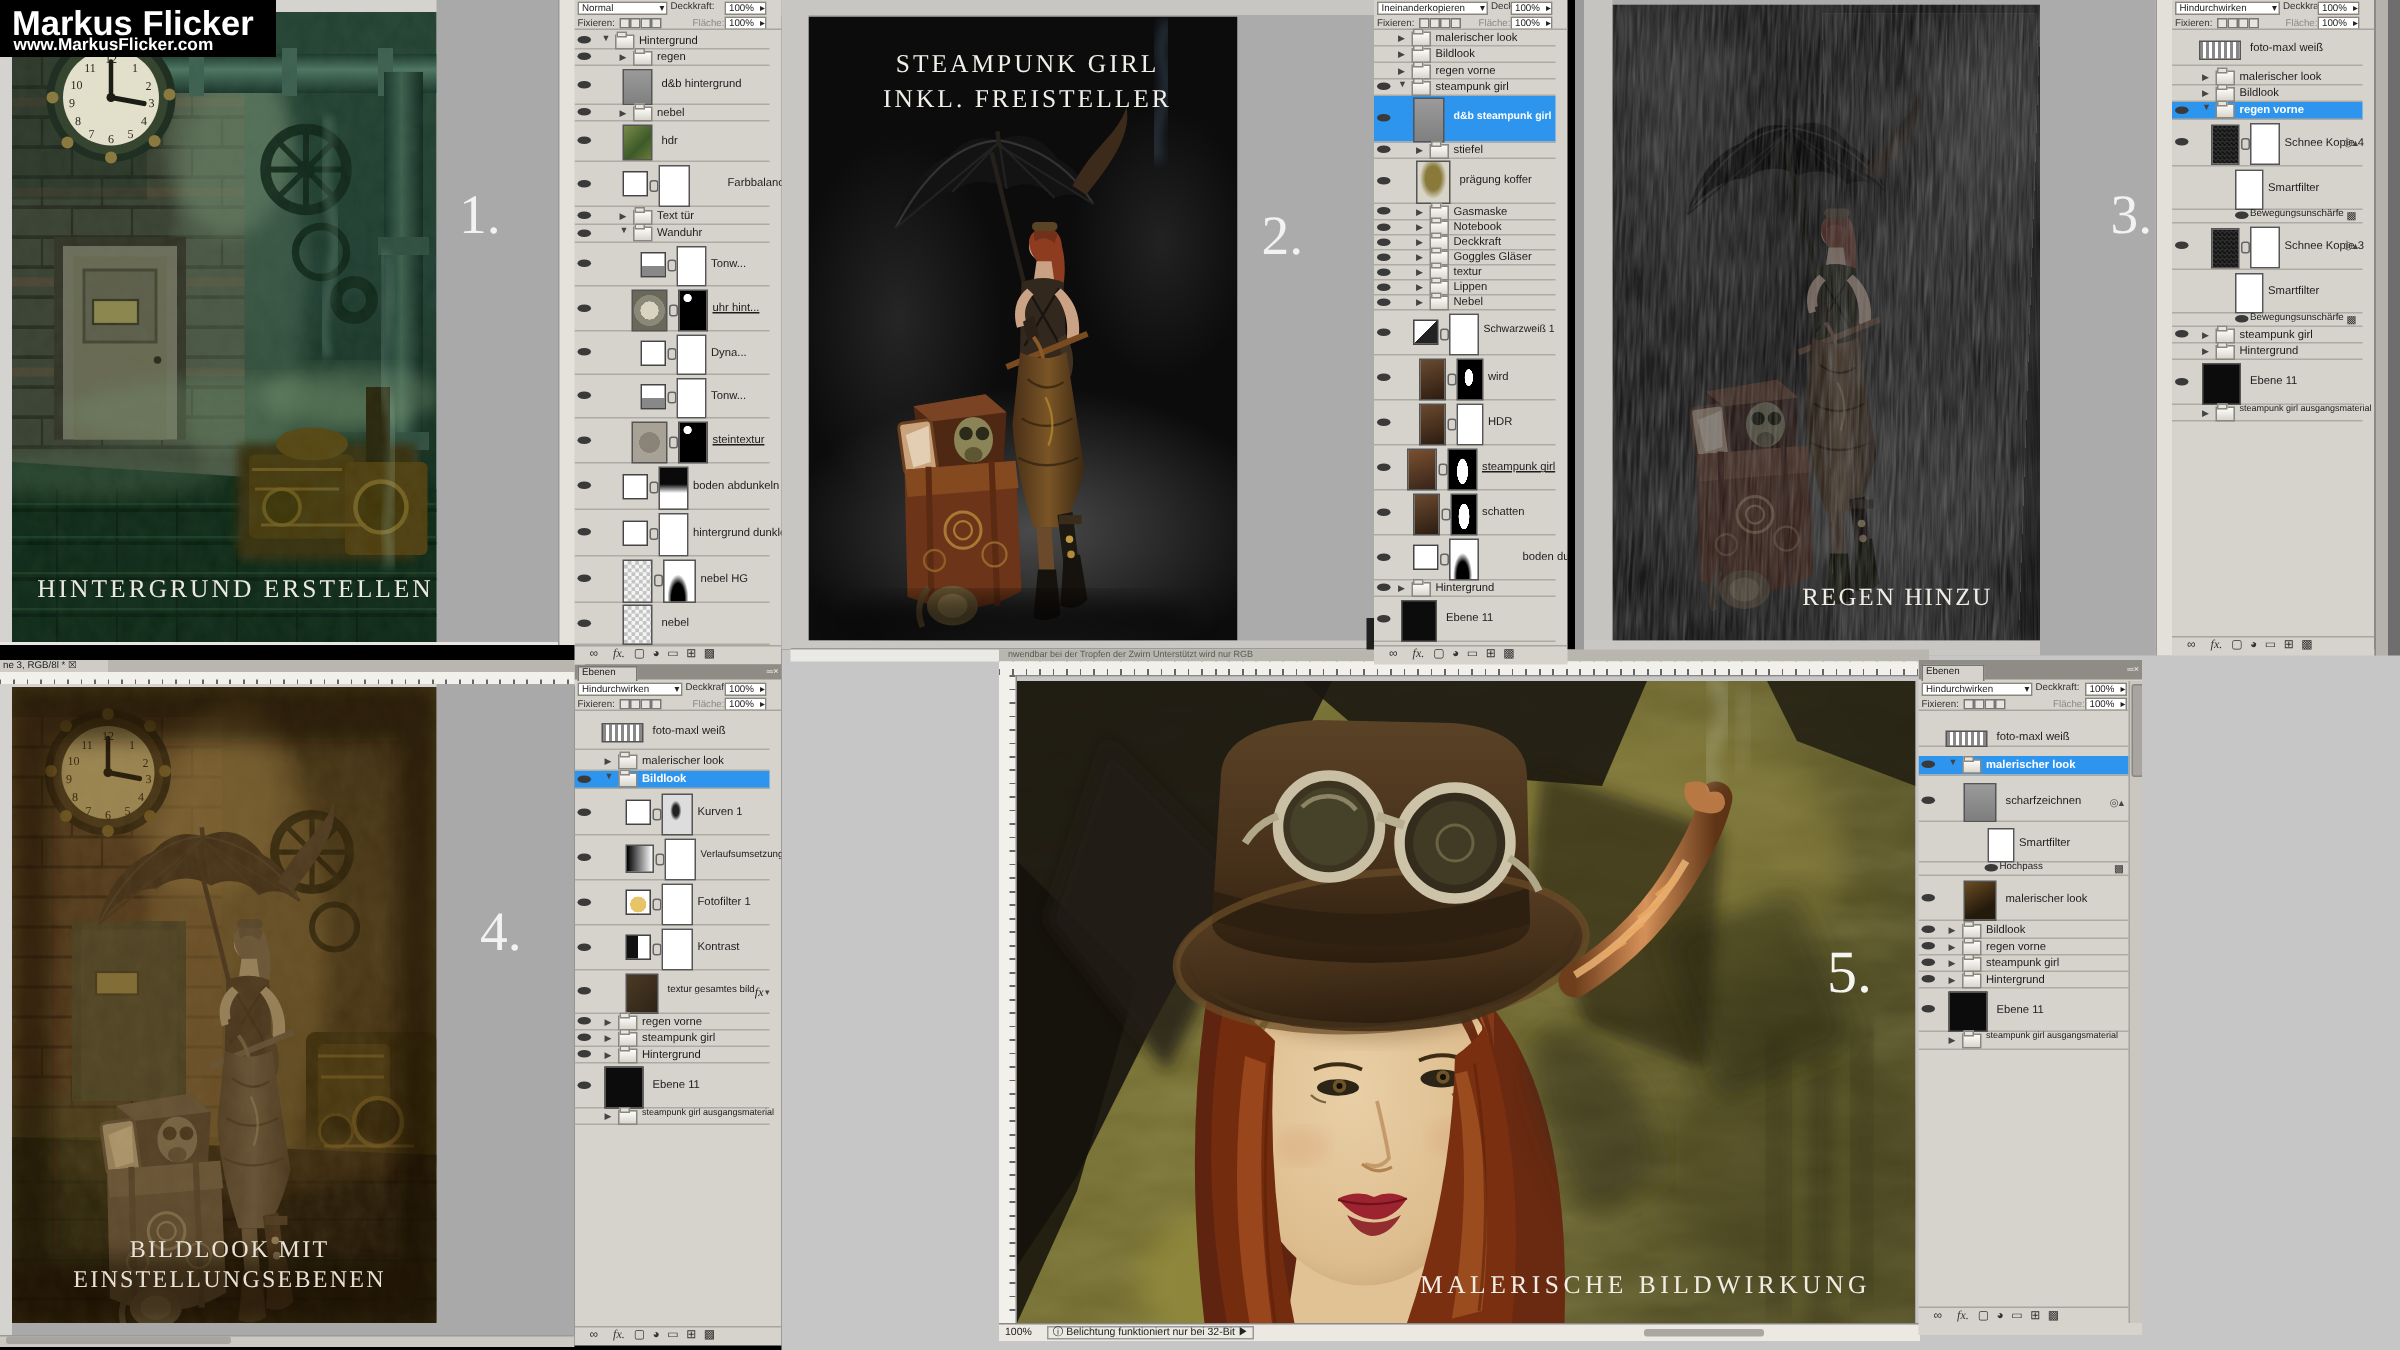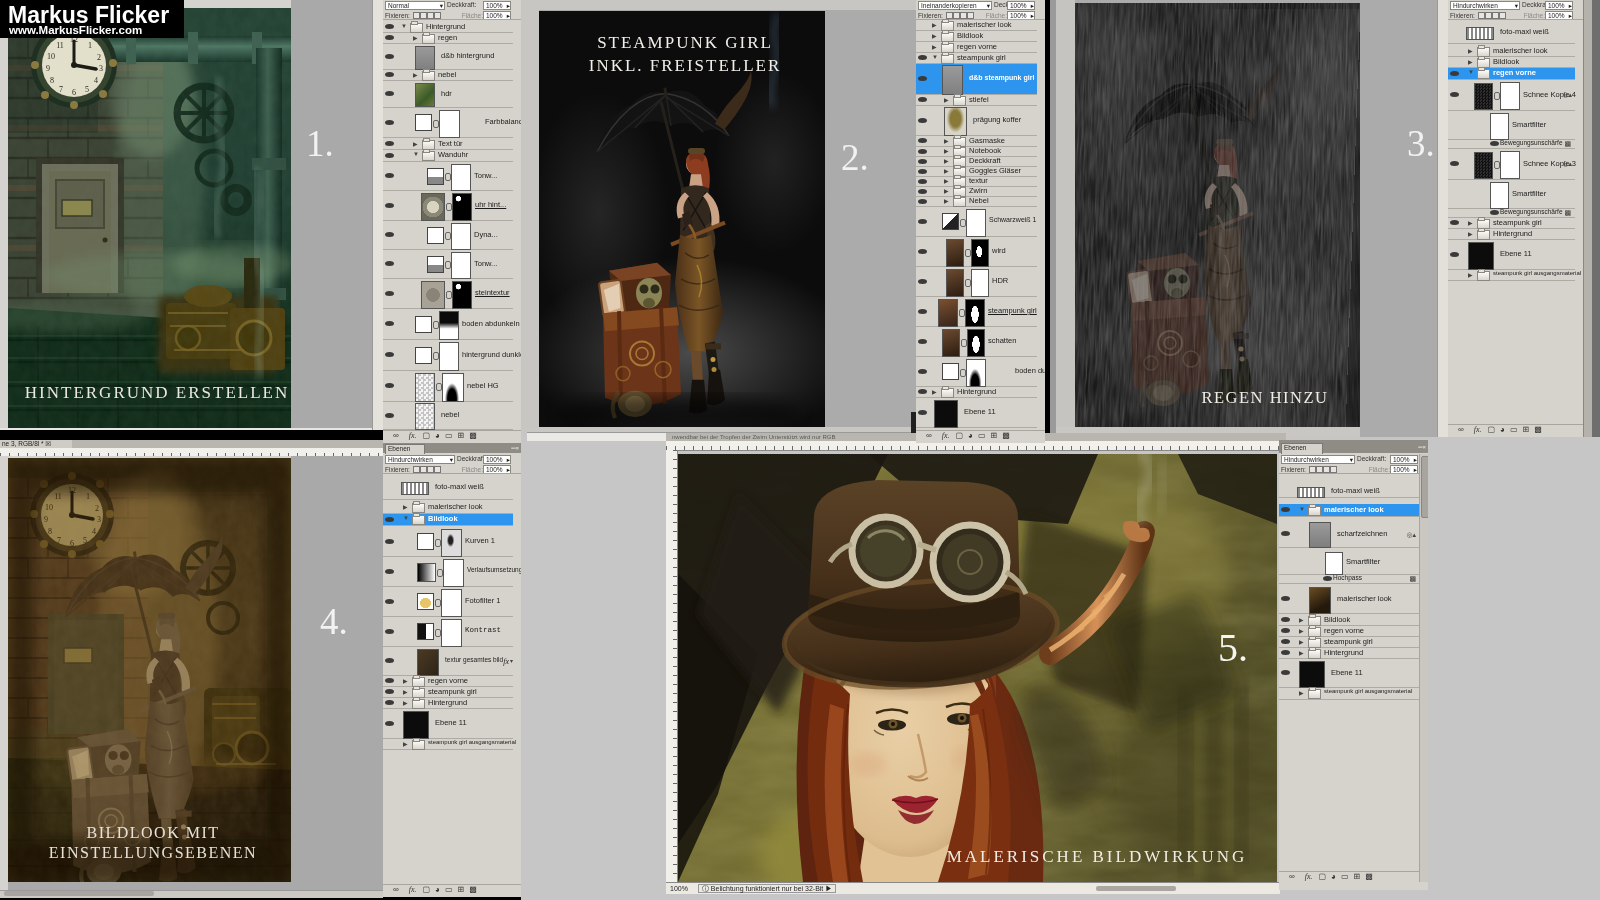--- a/index.html
+++ b/index.html
@@ -761,21 +761,21 @@
     <div class="row" style="top:177px;height:9px;">
       <div class="eye" style="top:0px"></div>
       <div class="tri" style="left:28px;top:0px">▶</div>
       <div class="fold" style="left:37px;top:0px"></div>
       <div class="rlab" style="left:53px;top:-1px;">textur</div>
     </div>
     <div class="row" style="top:187px;height:9px;">
       <div class="eye" style="top:0px"></div>
       <div class="tri" style="left:28px;top:0px">▶</div>
       <div class="fold" style="left:37px;top:0px"></div>
-      <div class="rlab" style="left:53px;top:-1px;">Zwirn</div>
+      <div class="rlab" style="left:53px;top:-1px;">Lippen</div>
     </div>
     <div class="row" style="top:197px;height:9px;">
       <div class="eye" style="top:0px"></div>
       <div class="tri" style="left:28px;top:0px">▶</div>
       <div class="fold" style="left:37px;top:0px"></div>
       <div class="rlab" style="left:53px;top:-1px;">Nebel</div>
     </div>
     <div class="row" style="top:207px;height:29px">
       <div class="eye" style="top:10px"></div>
       <div class="adji" style="left:26px;top:6px;background:linear-gradient(135deg,#fff 50%,#222 50%)"></div>
@@ -971,21 +971,21 @@
       <div class="adji" style="left:34px;top:6px;background:radial-gradient(circle at 50% 60%, #e8c468 0 45%, #fff 46%)"></div>
       <div style="position:absolute;left:52px;top:12px;width:4px;height:6px;border:1px solid #666;border-radius:2px"></div>
       <div class="mask" style="left:58px;top:2px;width:19px;height:26px;background:#fff"></div>
       <div class="rlab" style="left:82px;top:9px;">Fotofilter 1</div>
     </div>
     <div class="row" style="top:174px;height:29px">
       <div class="eye" style="top:10px"></div>
       <div class="adji" style="left:34px;top:6px;background:linear-gradient(90deg,#111 50%,#fff 50%)"></div>
       <div style="position:absolute;left:52px;top:12px;width:4px;height:6px;border:1px solid #666;border-radius:2px"></div>
       <div class="mask" style="left:58px;top:2px;width:19px;height:26px;background:#fff"></div>
-      <div class="rlab" style="left:82px;top:9px;font-family:Liberation Mono, monospace;">Kontrast</div>
+      <div class="rlab" style="left:82px;top:9px;">Kontrast</div>
     </div>
     <div class="row" style="top:204px;height:28px">
       <div class="eye" style="top:9px"></div>
       <div class="thumb" style="left:34px;top:2px;width:20px;height:25px;background:linear-gradient(135deg,#4a3a24,#2e2416)"></div>
       <div class="rlab" style="left:62px;top:9px;font-size:6.5px;">textur gesamtes bild</div>
       <i style="position:absolute;right:4px;top:10px;font-family:Liberation Serif,serif;font-size:8px;color:#222">fx</i>
       <span style="position:absolute;right:0;top:10px;font-size:6px;color:#444">▾</span>
     </div>
     <div class="row" style="top:233px;height:10px;">
       <div class="eye" style="top:0px"></div>

